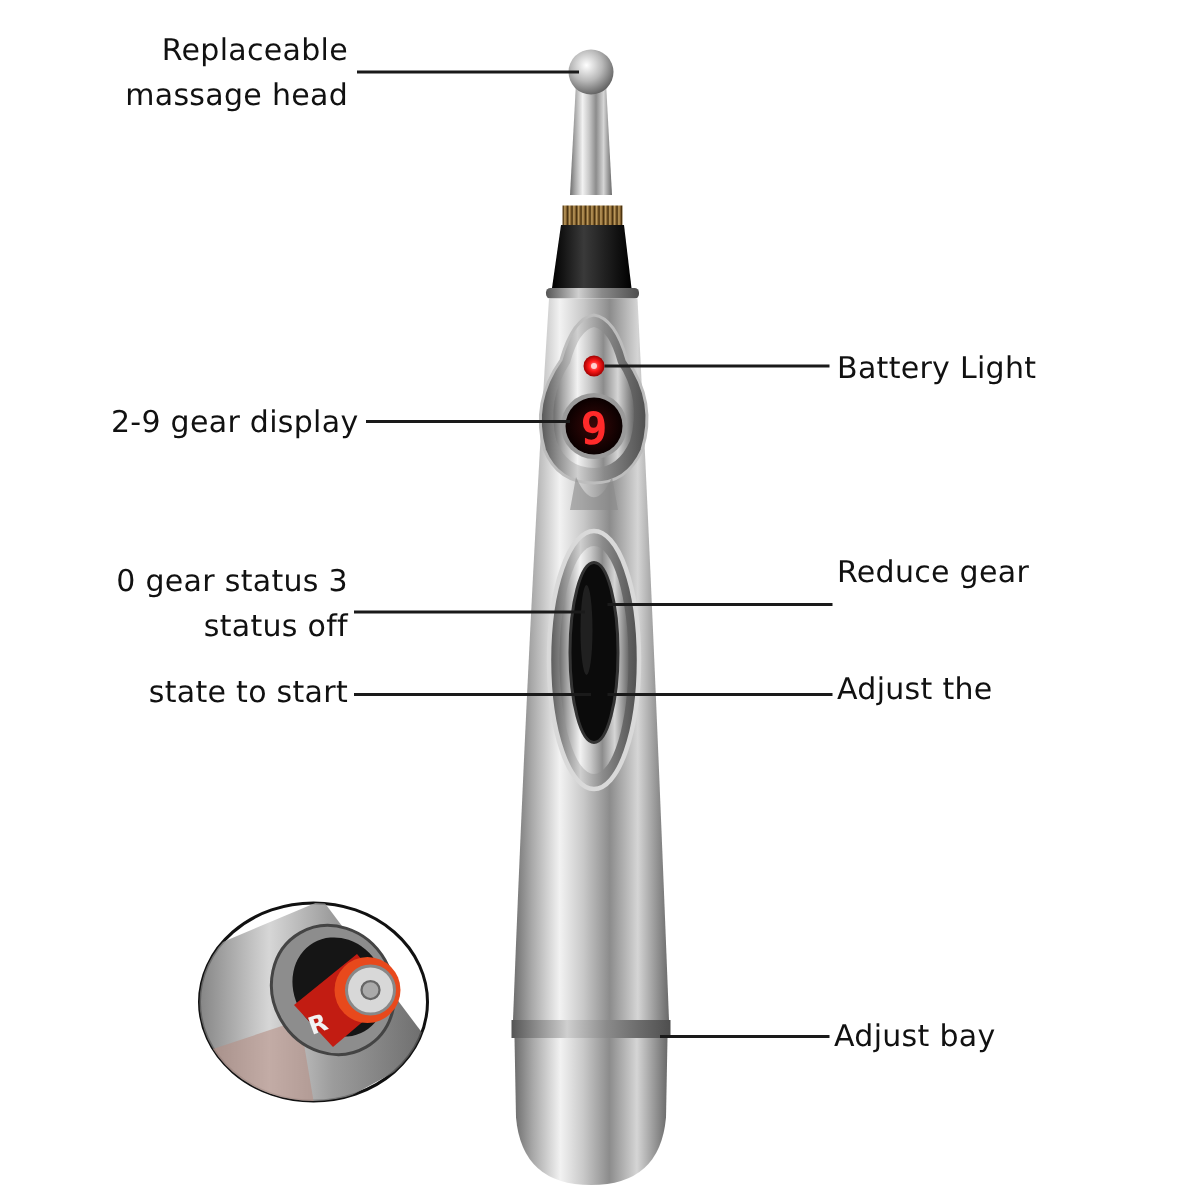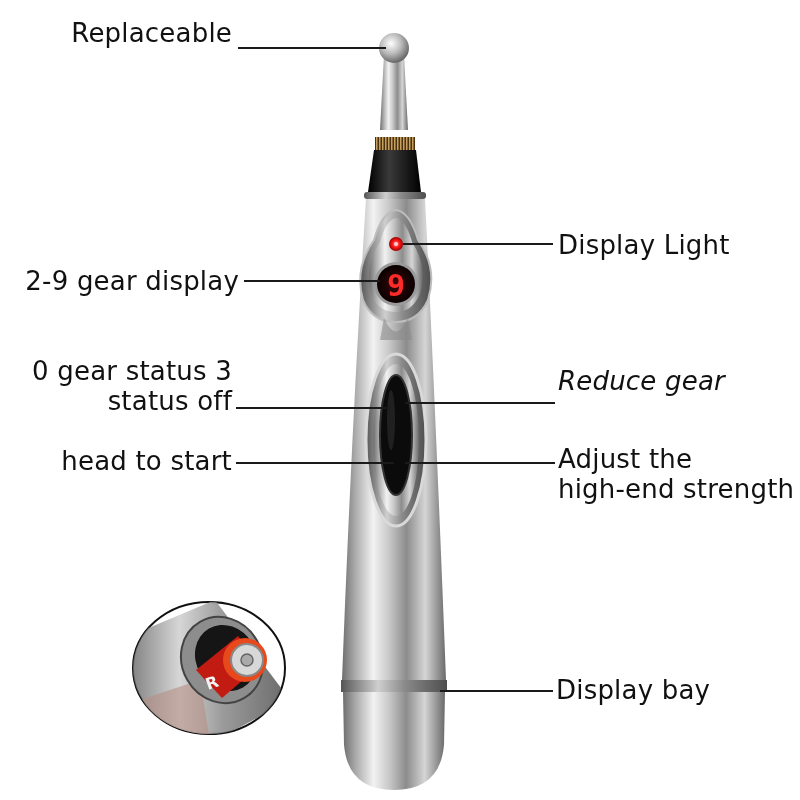--- a/index.html
+++ b/index.html
@@ -1,17 +1,17 @@
 <!DOCTYPE html>
 <html><head>
 <meta charset="utf-8">
 <style>
   html,body{margin:0;padding:0;background:#ffffff;}
   body{width:800px;height:800px;position:relative;overflow:hidden;font-family:"DejaVu Sans","Liberation Sans",sans-serif;color:#111;}
-  .label{position:absolute;font-size:26px;line-height:30px;letter-spacing:0.2px;white-space:nowrap;}
+  .label{position:absolute;font-size:20px;line-height:30px;letter-spacing:0.2px;white-space:nowrap;}
   .label.right-align{text-align:right;}
   .line{position:absolute;height:2px;background:#1a1a1a;}
   svg{position:absolute;left:0;top:0;}
 </style>
 </head>
 <body>
 
 <svg width="800" height="800" viewBox="0 0 800 800">
   <defs>
     <linearGradient id="chrome" x1="0" x2="1" y1="0" y2="0">
@@ -118,37 +118,37 @@
 <div class="line" style="left:244px;top:280px;width:136px;"></div>
 <div class="line" style="left:403px;top:243px;width:150px;"></div>
 <div class="line" style="left:236px;top:407px;width:154px;"></div>
 <div class="line" style="left:236px;top:462px;width:158px;"></div>
 <div class="line" style="left:405px;top:402px;width:150px;"></div>
 <div class="line" style="left:405px;top:462px;width:150px;"></div>
 <div class="line" style="left:440px;top:690px;width:113px;"></div>
 
 <div class="label right-align" style="right:568px;top:18px;">
   <div>Replaceable</div>
+  <div>massage head</div>
 </div>
 <div class="label right-align" style="right:561px;top:266px;">
   <div>2-9 gear display</div>
 </div>
-<div class="label right-align" style="right:568px;top:356px;">
+<div class="label right-align" style="right:568px;top:372px;">
   <div>0 gear status 3</div>
   <div>status off</div>
 </div>
 <div class="label right-align" style="right:568px;top:446px;">
-  <div>head to start</div>
+  <div>state to start</div>
 </div>
 
 <div class="label" style="left:558px;top:230px;">
-  <div>Display Light</div>
+  <div>Battery Light</div>
 </div>
-<div class="label" style="left:558px;top:366px;font-style:italic;">
+<div class="label" style="left:558px;top:366px;">
   <div>Reduce gear</div>
 </div>
-<div class="label" style="left:558px;top:444px;">
+<div class="label" style="left:558px;top:444px;text-align:right;">
   <div>Adjust the</div>
-  <div>high-end strength</div>
 </div>
 <div class="label" style="left:556px;top:675px;">
-  <div>Display bay</div>
+  <div>Adjust bay</div>
 </div>
 
 </body></html>

